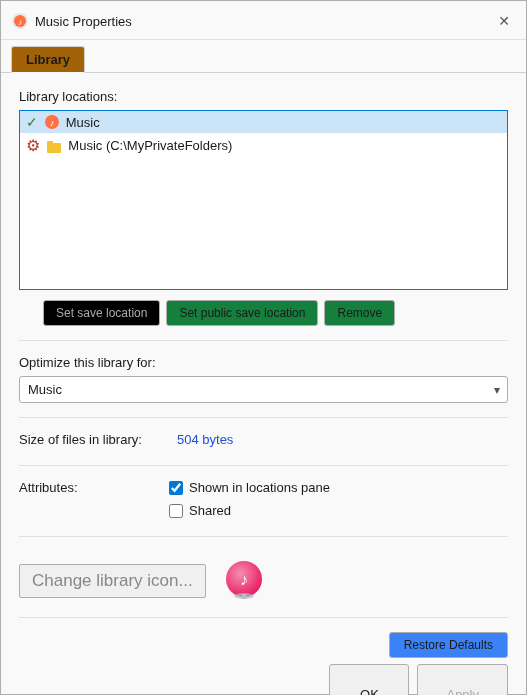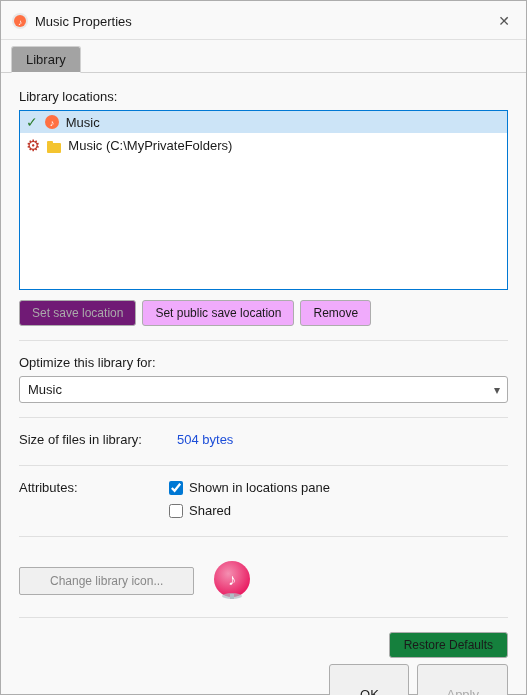--- a/index.html
+++ b/index.html
@@ -67,22 +67,23 @@
       border-bottom: none;
       cursor: pointer;
       font-size: 13px;
       background: #f9f9f9;
       color: #1a1a1a;
       border-radius: 3px 3px 0 0;
     }
     .tab.active {
       border: 1px solid #d0d0d0;
       border-bottom: 1px solid #f9f9f9;
-      background: #a3a3a3;
+      background: #a16207;
       margin-bottom: -1px;
+      font-weight: bold;
     }
     .content {
       flex: 1;
       padding: 16px 18px 10px 18px;
       display: flex;
       flex-direction: column;
       gap: 0;
     }
     .section-label {
       font-size: 13px;
@@ -117,30 +118,31 @@
     .btn-row {
       display: flex;
       gap: 6px;
       margin-top: 10px;
       flex-wrap: wrap;
     }
     .btn {
       padding: 5px 12px;
       font-size: 12px;
       border: 1px solid #adadad;
-      background: #f0abfc;
+      background: #15803d;
       cursor: pointer;
       border-radius: 3px;
       color: #1a1a1a;
       white-space: nowrap;
     }
     .btn:disabled {
       color: #aaa;
       cursor: default;
-      background: #701a75;
+      background: #000000;
+      margin-left: 24px;
     }
     .divider {
       border: none;
       border-top: 1px solid #e0e0e0;
       margin: 14px 0;
     }
     .field-label {
       font-size: 13px;
       color: #1a1a1a;
       margin-bottom: 6px;
@@ -216,22 +218,22 @@
       flex-direction: column;
       gap: 4px;
     }
     .icon-section {
       display: flex;
       align-items: center;
       gap: 16px;
       margin-top: 8px;
     }
     .change-icon-btn {
-      padding: 6px 30px;
-      font-size: 12px;
+      padding: 6px 12px;
+      font-size: 17px;
       border: 1px solid #adadad;
       background: #f0f0f0;
       border-radius: 2px;
       cursor: pointer;
       color: #888;
     }
     .music-app-icon {
       width: 44px;
       height: 44px;
     }
@@ -247,21 +249,21 @@
       gap: 6px;
     }
     .restore-row {
       display: flex;
       justify-content: flex-end;
     }
     .restore-btn {
       padding: 5px 14px;
       font-size: 12px;
       border: 1px solid #adadad;
-      background: #15803d;
+      background: #3b82f6;
       border-radius: 3px;
       cursor: pointer;
       color: #1a1a1a;
     }
     .action-row {
       display: flex;
       justify-content: flex-end;
       gap: 8px;
     }
     .action-btn {

